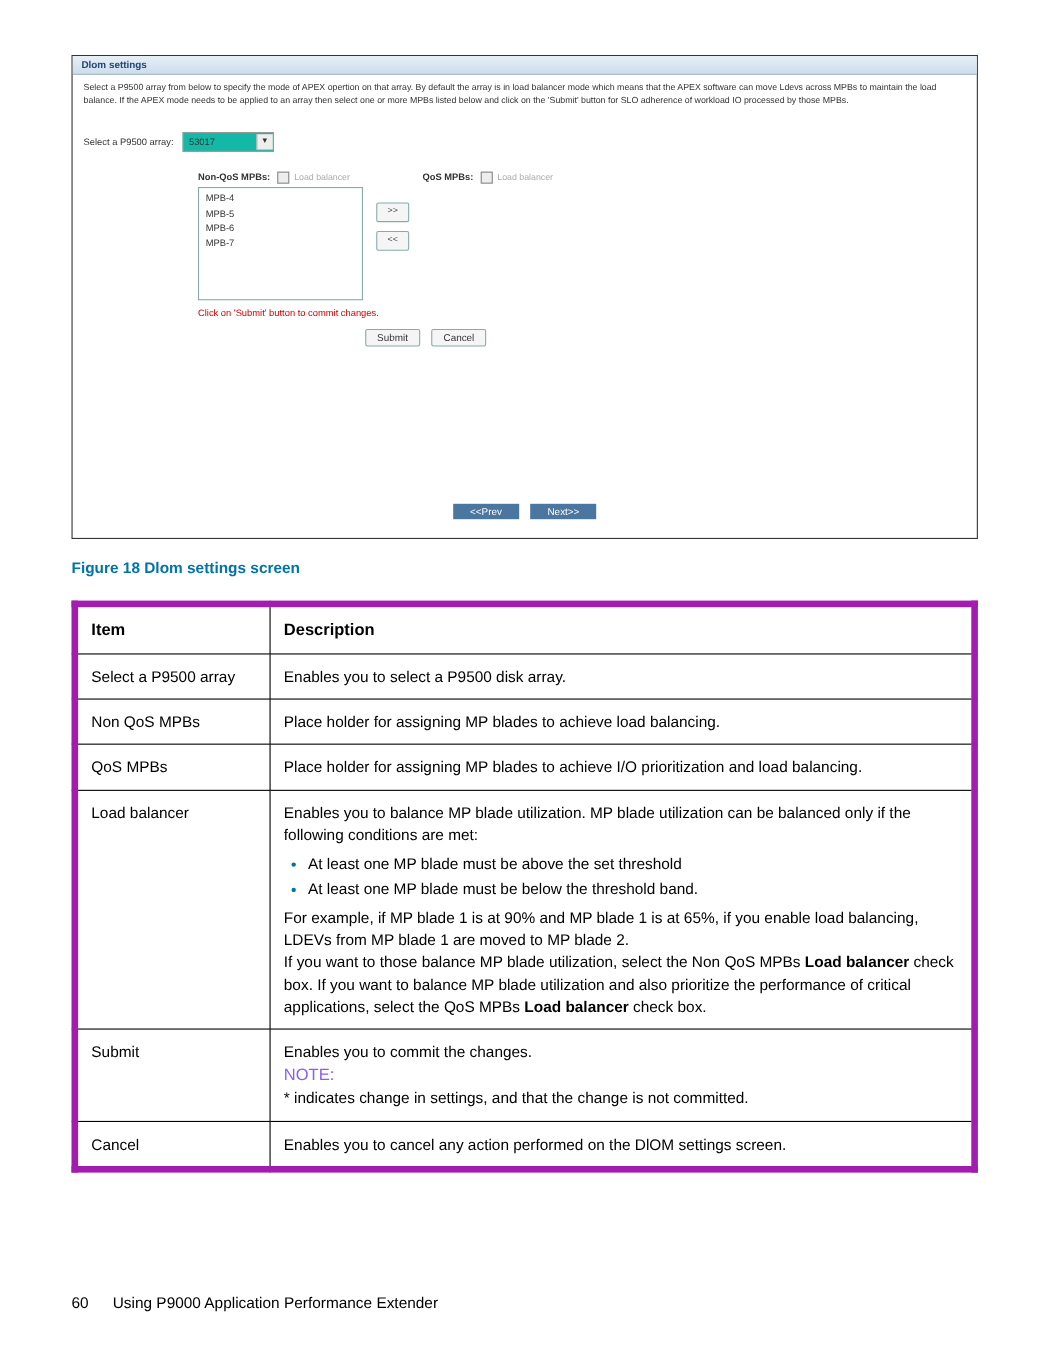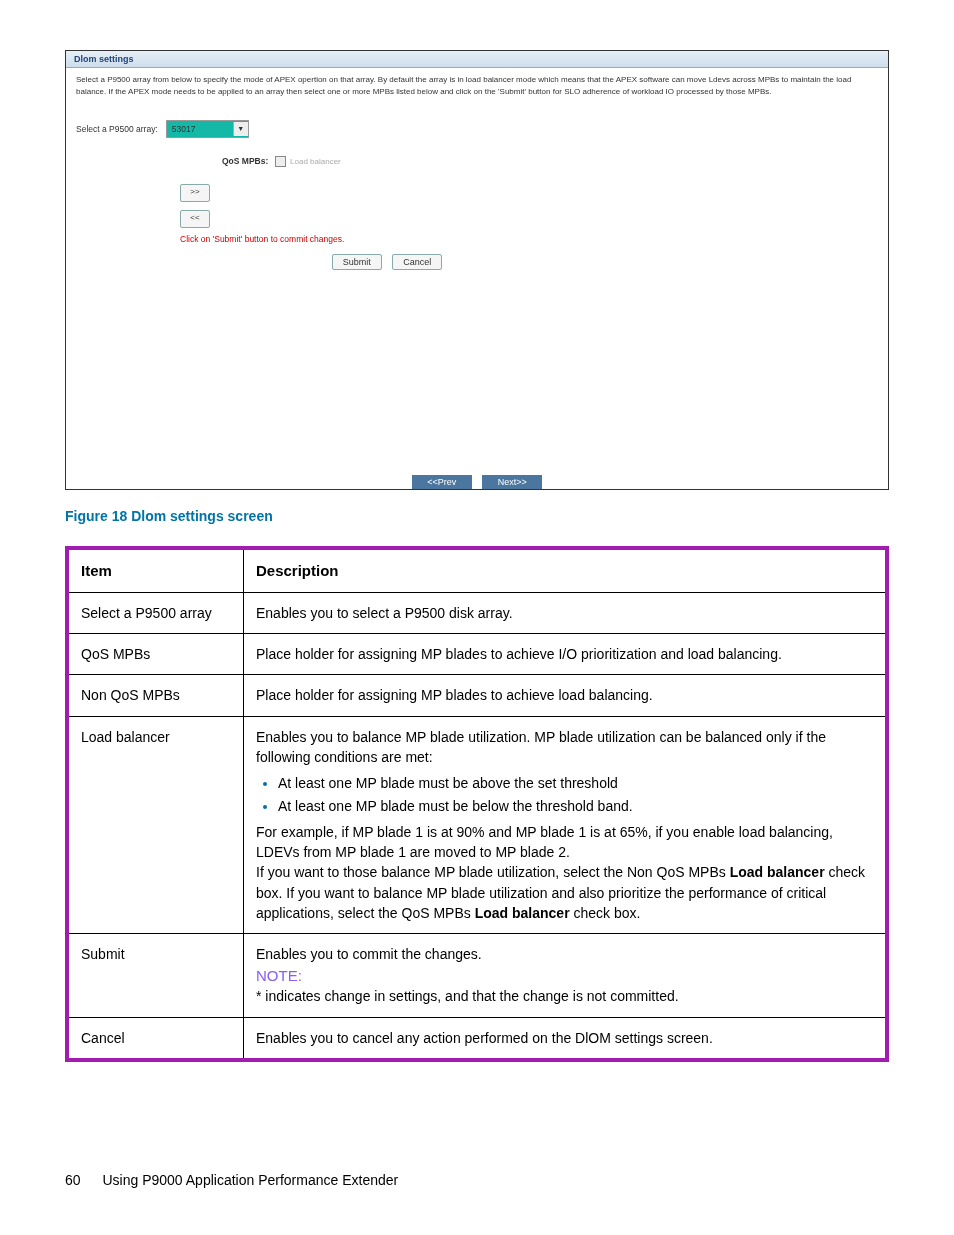--- a/index.html
+++ b/index.html
@@ -130,21 +130,21 @@
     display: inline-block;
     border: 1px solid #8aa;
     background: #f5f5f5;
     font-size: 9px;
     padding: 2px 10px;
     margin: 0 4px;
     border-radius: 2px;
   }
   .nav-row {
     position: absolute;
-    bottom: 0;
+    bottom: 16px;
     left: 0; right: 0;
     text-align: center;
   }
   .nav-btn {
     display: inline-block;
     background: #4a76a0;
     color: #fff;
     font-size: 9px;
     padding: 2px 0;
     width: 60px;
@@ -155,21 +155,21 @@
   .figure-caption {
     color: #0073a8;
     font-weight: bold;
     font-size: 14px;
     margin: 18px 0 22px 0;
     font-family: Arial, sans-serif;
   }
   table.desc {
     border-collapse: collapse;
     width: 100%;
-    border: 4px solid #a21caf;
+    border: 6px solid #a21caf;
   }
   table.desc th, table.desc td {
     border: 1px solid #000;
     padding: 10px 12px;
     text-align: left;
     vertical-align: top;
     font-size: 14px;
     line-height: 1.45;
   }
   table.desc th {
@@ -208,20 +208,33 @@
     <div class="form-area">
       <div class="row-select">
         <span>Select a P9500 array:</span>
         <span class="combo">
           <span class="val">53017</span>
           <span class="arrow">▼</span>
         </span>
       </div>
 
       <div class="lists-area">
+        <div class="list-col">
+          <div class="list-header">
+            <span class="lbl">Non-QoS MPBs:</span>
+            <span class="chk"></span>
+            <span class="sub">Load balancer</span>
+          </div>
+          <div class="listbox">
+            <div>MPB-4</div>
+            <div>MPB-5</div>
+            <div>MPB-6</div>
+            <div>MPB-7</div>
+          </div>
+        </div>
 
         <div class="arrow-col">
           <div class="small-btn">&gt;&gt;</div>
           <div class="small-btn">&lt;&lt;</div>
         </div>
 
         <div class="list-col">
           <div class="list-header">
             <span class="lbl">QoS MPBs:</span>
             <span class="chk"></span>
@@ -250,26 +263,26 @@
     <tbody>
         <tr>
       <th class="itemcol">Item</th>
       <th>Description</th>
     </tr>
     <tr>
       <td class="itemcol">Select a P9500 array</td>
       <td>Enables you to select a P9500 disk array.</td>
     </tr>
     <tr>
+      <td class="itemcol">Non QoS MPBs</td>
+      <td>Place holder for assigning MP blades to achieve load balancing.</td>
+    </tr>
+    <tr>
       <td class="itemcol">QoS MPBs</td>
       <td>Place holder for assigning MP blades to achieve I/O prioritization and load balancing.</td>
-    </tr>
-    <tr>
-      <td class="itemcol">Non QoS MPBs</td>
-      <td>Place holder for assigning MP blades to achieve load balancing.</td>
     </tr>
     <tr>
       <td class="itemcol">Load balancer</td>
       <td>
         <div>Enables you to balance MP blade utilization. MP blade utilization can be balanced only if the following conditions are met:</div>
         <ul class="conds">
           <li>At least one MP blade must be above the set threshold</li>
           <li>At least one MP blade must be below the threshold band.</li>
         </ul>
         <div>For example, if MP blade 1 is at 90% and MP blade 1 is at 65%, if you enable load balancing, LDEVs from MP blade 1 are moved to MP blade 2.</div>

